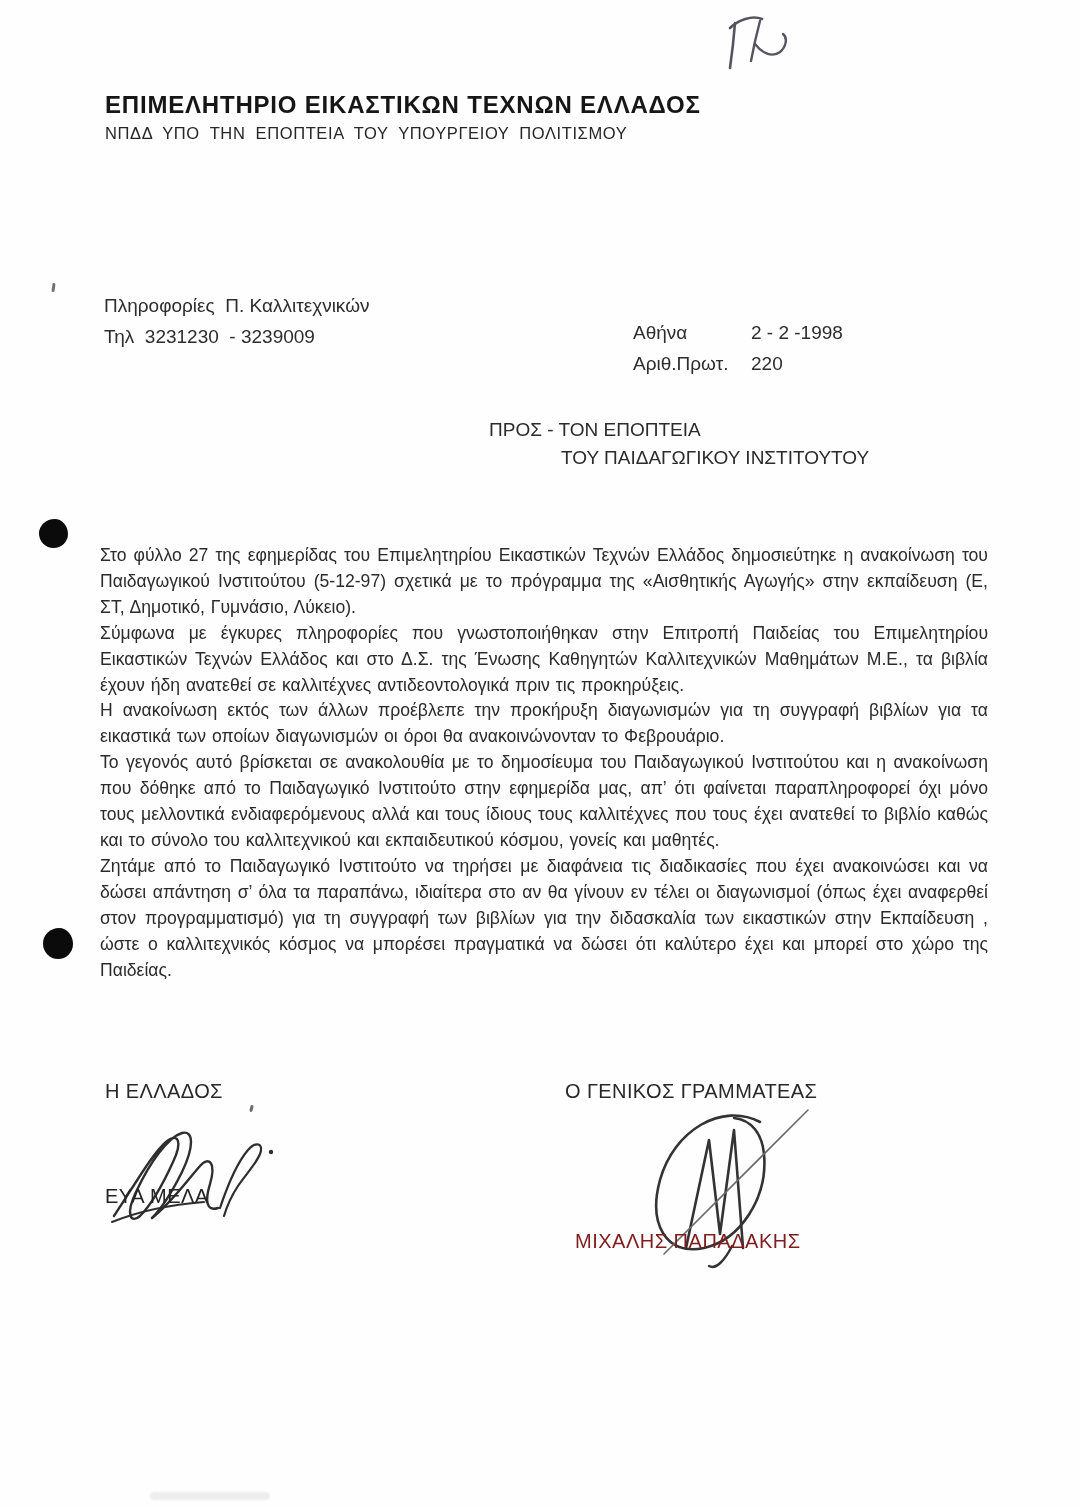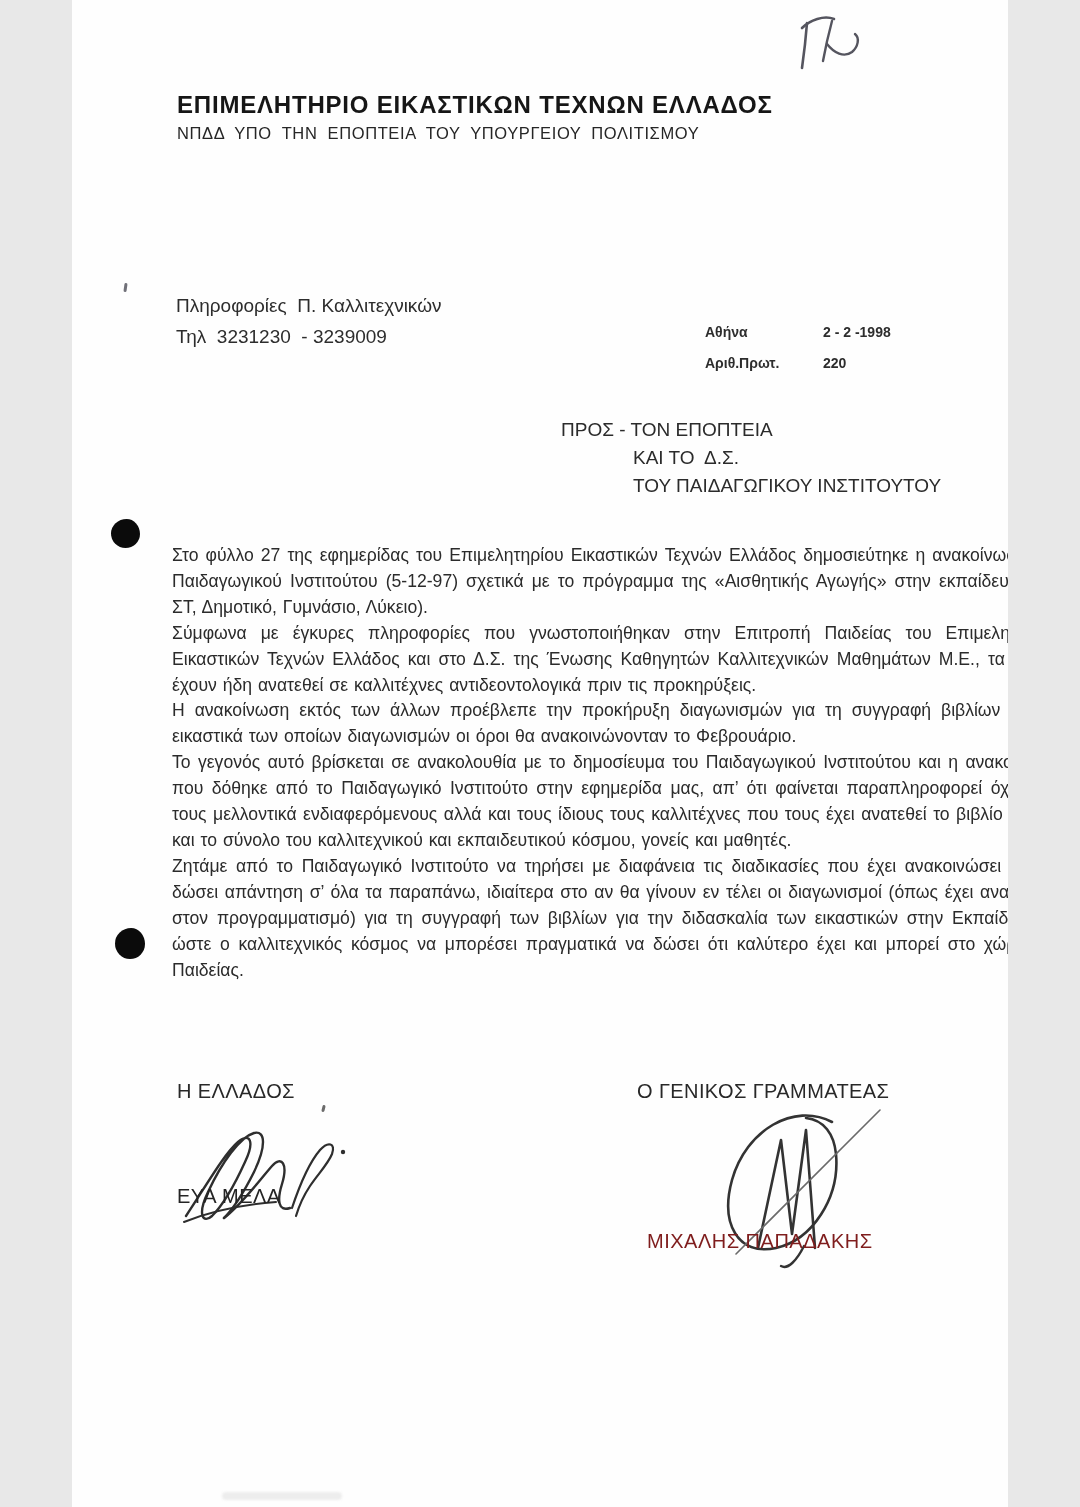--- a/index.html
+++ b/index.html
@@ -1,18 +1,18 @@
 <!DOCTYPE html>
 <html lang="el"><head>
 <meta charset="utf-8">
 <style>
   html,body{margin:0;padding:0;background:#e8e8e8;}
   .page{
     position:relative;
-    width:936px;height:1507px;
+    width:1080px;height:1507px;
     margin:0 auto;
     background:#fefefe;
     font-family:"Liberation Sans", sans-serif;
     color:#2a2a2a;
     overflow:hidden;
   }
   .prewrap{white-space:pre-wrap;}
 
   
   .letterhead{position:absolute;left:105px;top:90px;}
@@ -21,21 +21,21 @@
   .org-addr{font-size:18px;font-weight:bold;color:#1c1c1c;letter-spacing:0.3px;word-spacing:3px;line-height:28px;}
 
   
   .hand-mark{position:absolute;left:722px;top:6px;width:95px;height:75px;}
 
   
   .tick{position:absolute;left:52px;top:283px;width:3px;height:9px;background:#4e4e58;transform:rotate(8deg);border-radius:2px;opacity:.8;}
 
   
   .info-block{position:absolute;left:104px;top:290px;font-size:19px;line-height:31px;color:#2d2d2d;}
-  .date-block{position:absolute;left:633px;top:317px;font-size:14px;line-height:31px;color:#2d2d2d;font-weight:bold;}
+  .date-block{position:absolute;left:633px;top:317px;font-size:19px;line-height:31px;color:#2d2d2d;}
   .date-row{display:flex;}
   .date-row .lbl{width:118px;}
 
   
   .recipient{position:absolute;left:489px;top:416px;font-size:19px;line-height:28px;color:#2b2b2b;}
   .recipient .indent{margin-left:72px;}
 
   
   .dot{position:absolute;background:#0b0b0b;border-radius:54% 46% 50% 50% / 50% 52% 48% 50%;}
   .dot-1{left:39px;top:519px;width:29px;height:29px;}
@@ -91,21 +91,20 @@
       <span>2 - 2 -1998</span>
     </div>
     <div class="date-row">
       <span class="lbl">Αριθ.Πρωτ.</span>
       <span>220</span>
     </div>
   </div>
 
   <div class="recipient">
     <div class="prewrap">ΠΡΟΣ - ΤΟΝ ΕΠΟΠΤΕΙΑ</div>
-    <div class="indent prewrap">ΚΑΙ ΤΟ  Δ.Σ.</div>
     <div class="indent prewrap">ΤΟΥ ΠΑΙΔΑΓΩΓΙΚΟΥ ΙΝΣΤΙΤΟΥΤΟΥ</div>
   </div>
 
   <div class="dot dot-1"></div>
   <div class="dot dot-2"></div>
 
   <div class="body-text">
     <p>Στο φύλλο 27 της εφημερίδας του Επιμελητηρίου Εικαστικών Τεχνών Ελλάδος δημοσιεύτηκε η ανακοίνωση του Παιδαγωγικού Ινστιτούτου (5-12-97) σχετικά με το πρόγραμμα της «Αισθητικής Αγωγής» στην εκπαίδευση (Ε, ΣΤ, Δημοτικό, Γυμνάσιο, Λύκειο).</p>
     <p>Σύμφωνα με έγκυρες πληροφορίες που γνωστοποιήθηκαν στην Επιτροπή Παιδείας του Επιμελητηρίου Εικαστικών Τεχνών Ελλάδος και στο Δ.Σ. της Ένωσης Καθηγητών Καλλιτεχνικών Μαθημάτων  Μ.Ε., τα βιβλία έχουν ήδη ανατεθεί σε καλλιτέχνες αντιδεοντολογικά πριν τις προκηρύξεις.</p>
     <p>Η ανακοίνωση εκτός των άλλων προέβλεπε την προκήρυξη διαγωνισμών για τη συγγραφή βιβλίων για τα εικαστικά των οποίων διαγωνισμών οι όροι θα ανακοινώνονταν το Φεβρουάριο.</p>

